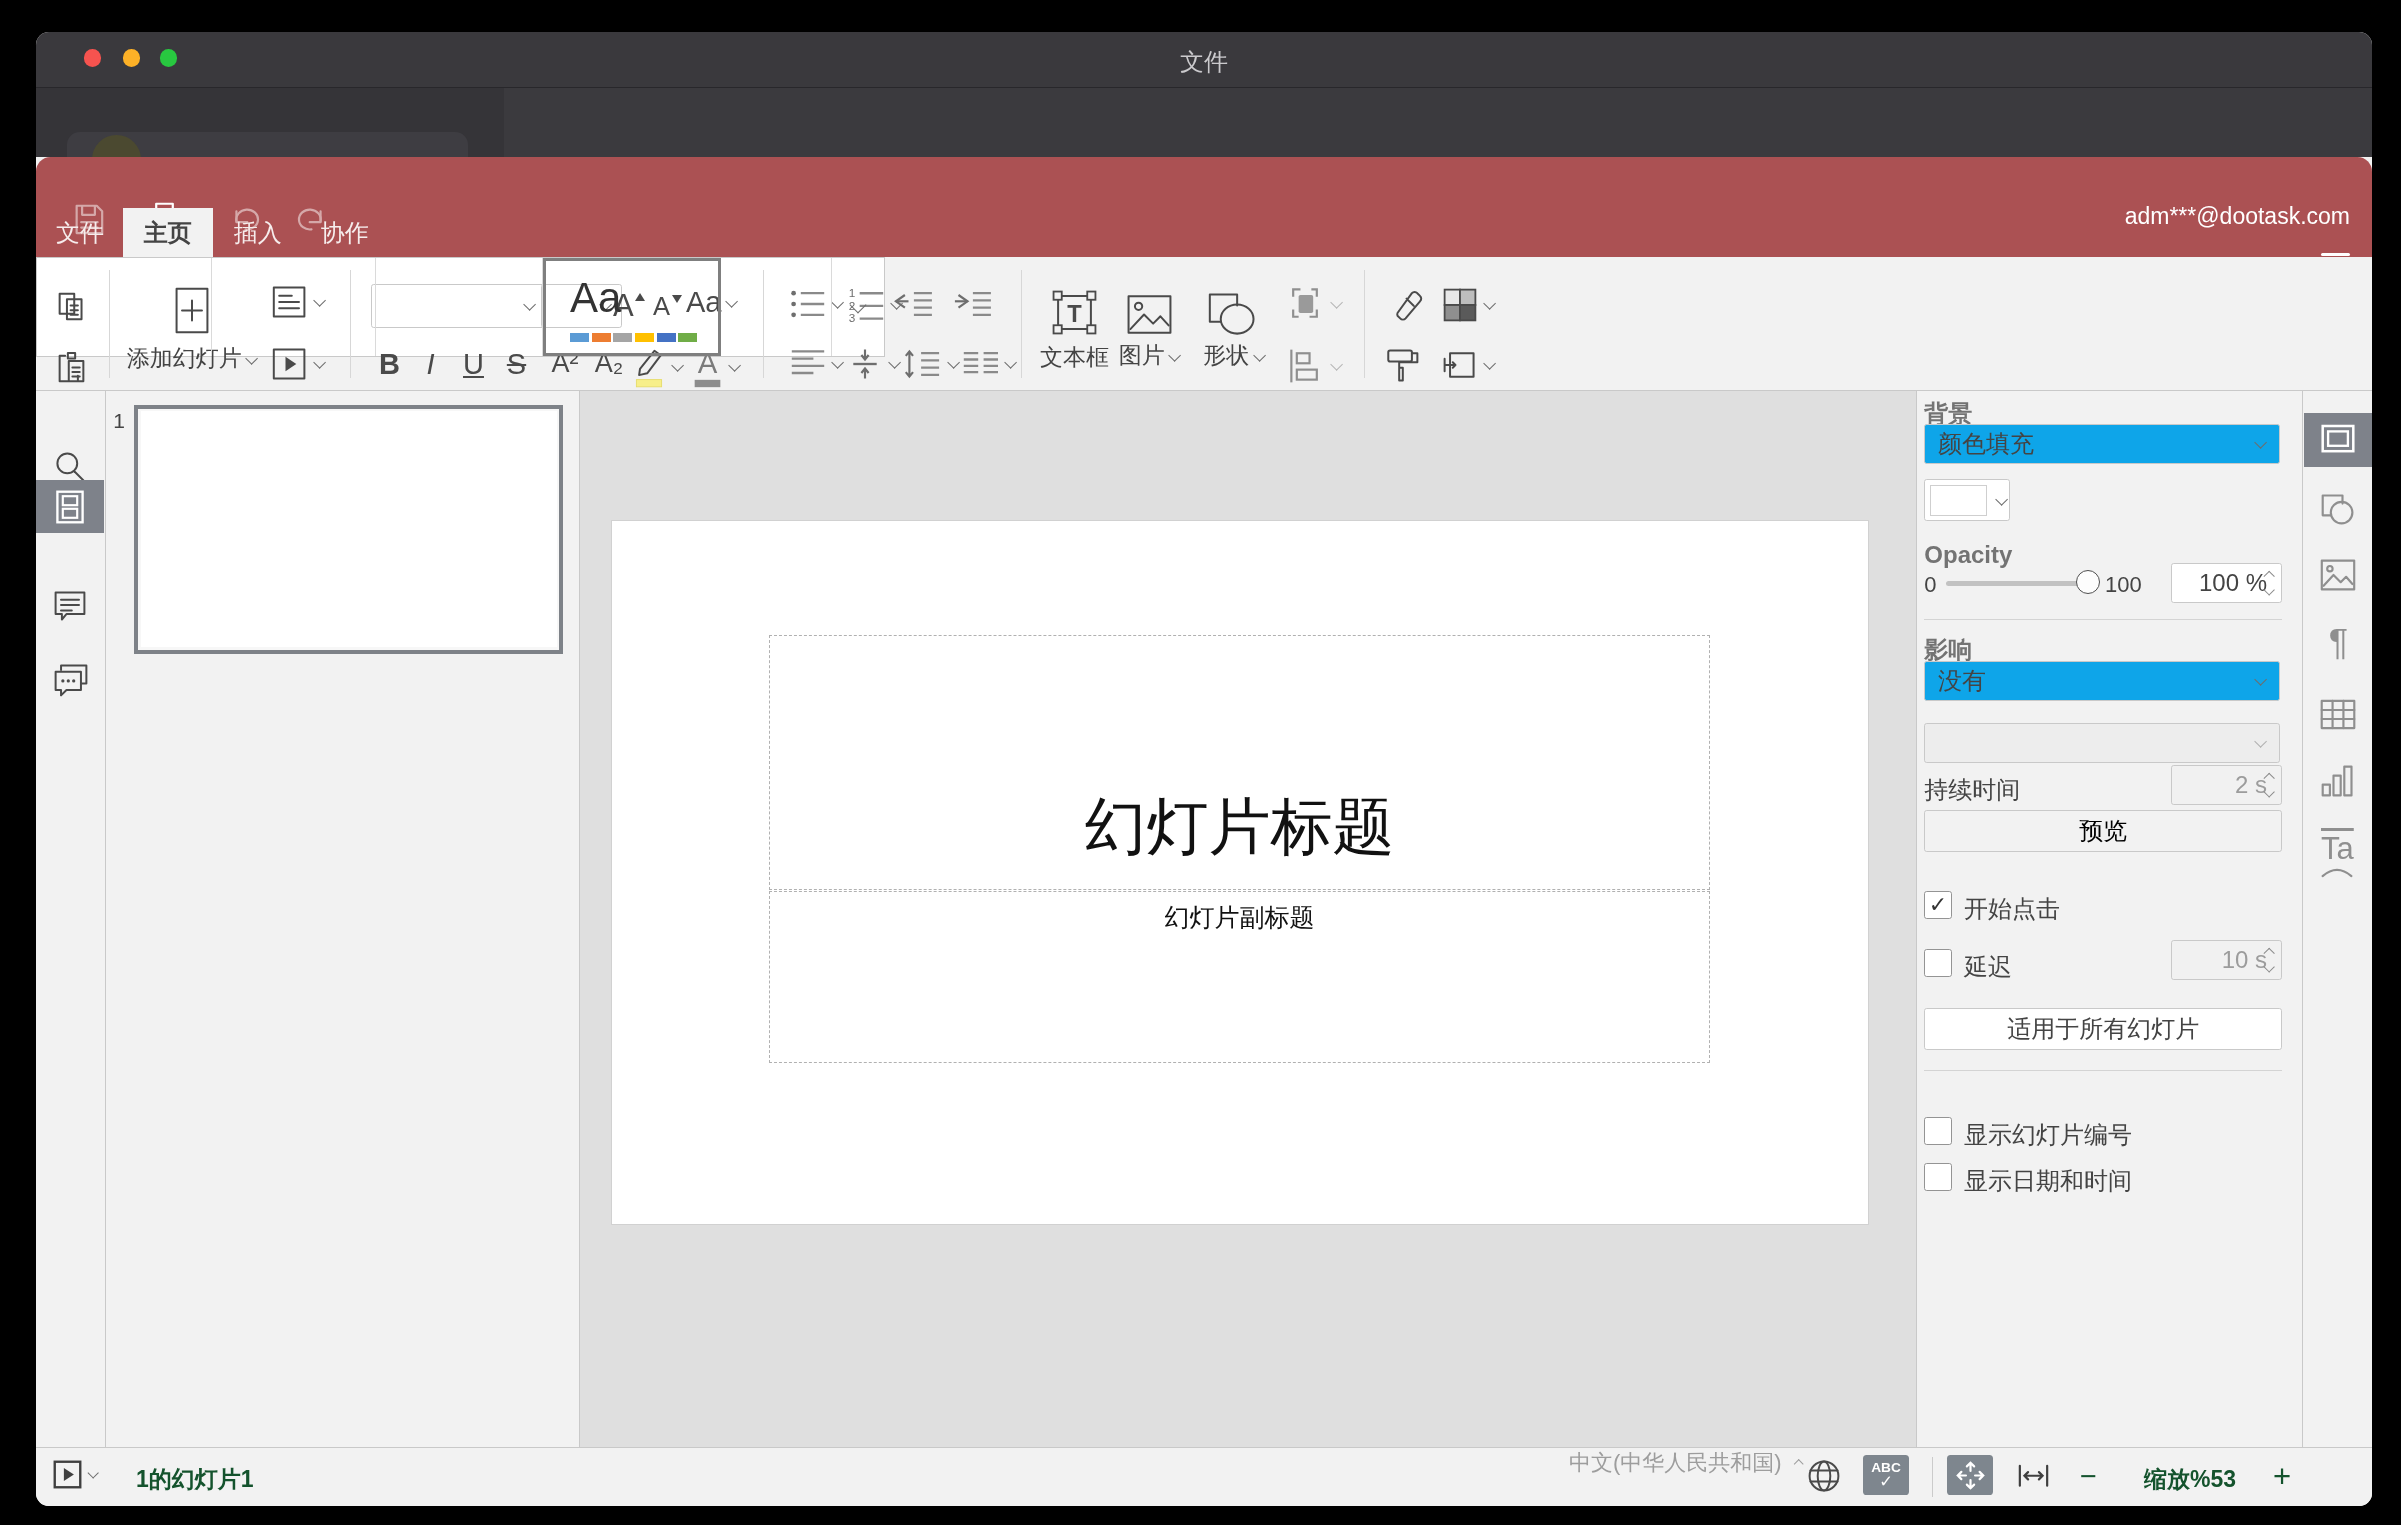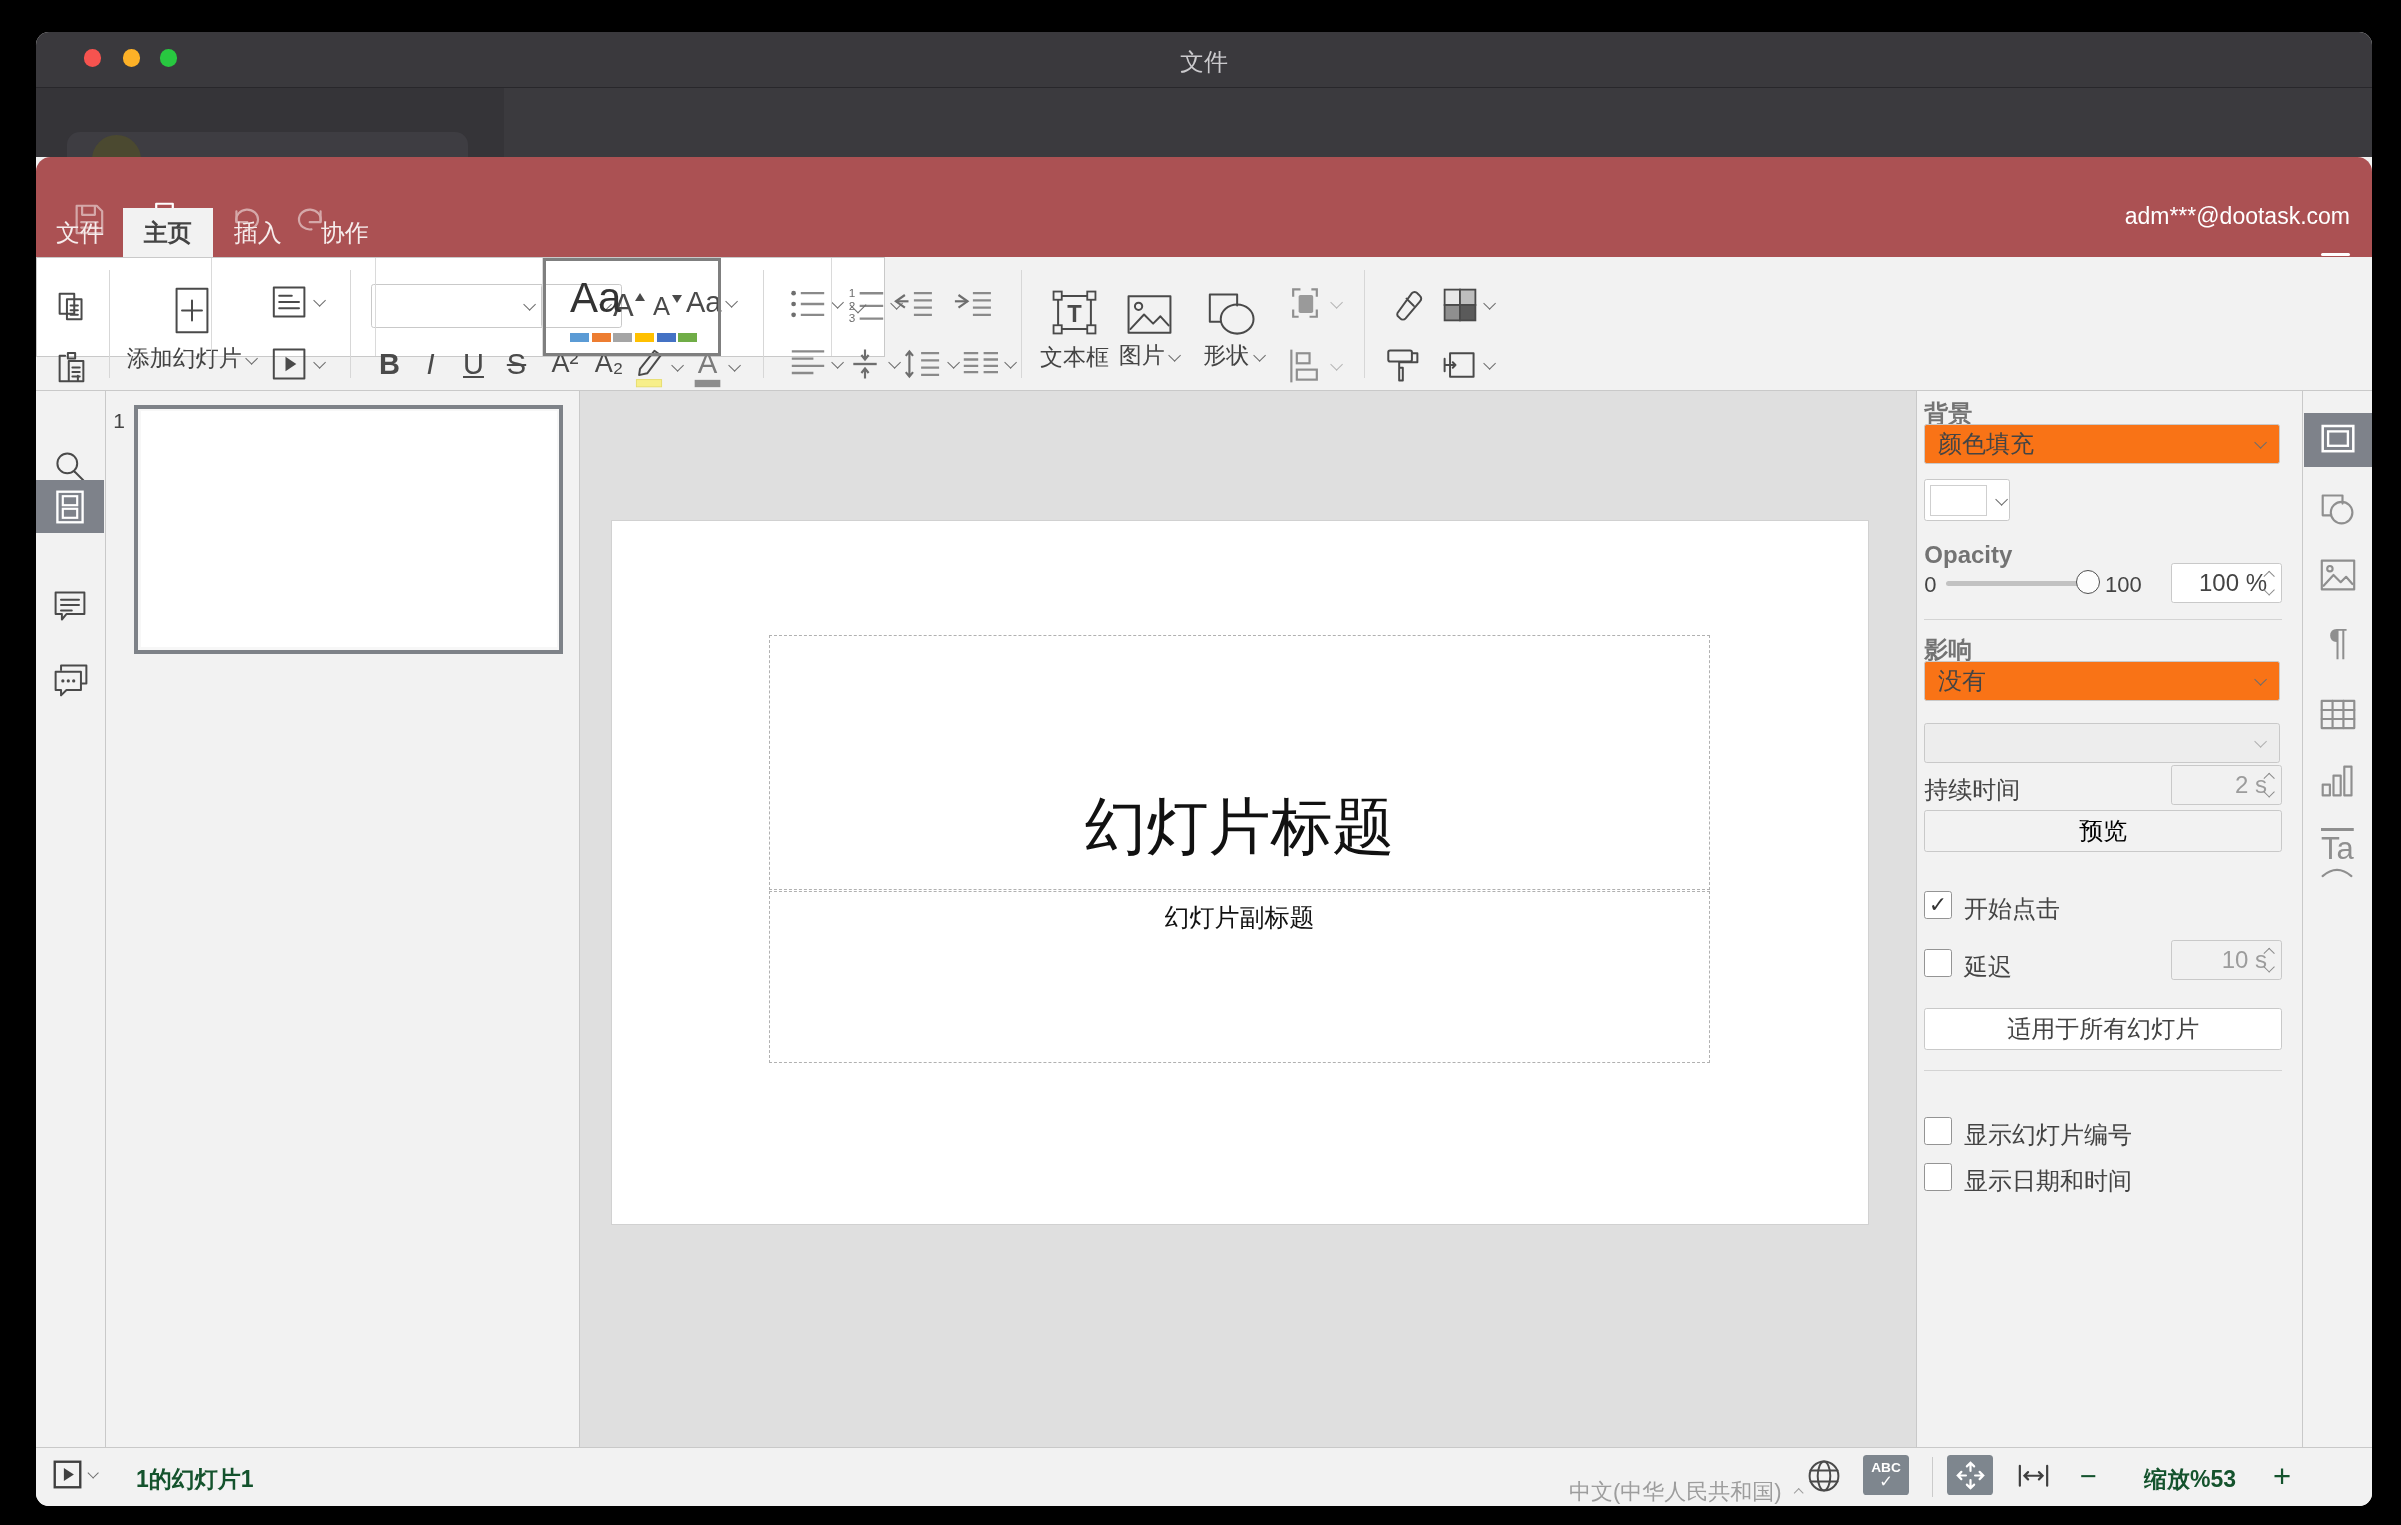--- a/index.html
+++ b/index.html
@@ -48,21 +48,21 @@
   #thumb{left:28px;top:13.7px;width:416px;height:236px;border:4.6px solid #7e8288;background:#f7f7f7;padding:2.7px;box-sizing:content-box;}
   #thumb .inner{width:100%;height:100%;background:#fff;}
   #canvas{left:544px;top:359px;width:1336px;height:1057px;background:#dfdfdf;}
   #slide{left:32px;top:130px;width:1256px;height:703px;background:#fff;box-shadow:0 0 0 0.9px rgba(0,0,0,.07);}
   .ph{border:1.8px dashed #b1b1b1;box-sizing:border-box;display:flex;justify-content:center;}
   #notes{left:0;bottom:0;width:1336px;height:77px;border-top:0.9px solid #c6c6c6;display:flex;align-items:center;}
   #notes .txt{margin-left:67px;font-size:27px;color:#1c1c1c;font-weight:500;}
   
   #rightpanel{left:1880px;top:359px;width:386px;height:1057px;background:#f2f2f2;border-left:0.9px solid #c9c9c9;color:#444;}
   .rp-label{font-size:24px;font-weight:700;color:#737373;}
-  .rp-select{position:absolute;left:7.3px;width:356px;height:40px;background:#f97316;border:0.9px solid #c9c9c9;border-radius:2.7px;display:flex;align-items:center;font-size:24px;color:#444;padding-left:12.8px;box-sizing:border-box;}
+  .rp-select{position:absolute;left:7.3px;width:356px;height:40px;background:#0ea5e9;border:0.9px solid #c9c9c9;border-radius:2.7px;display:flex;align-items:center;font-size:24px;color:#444;padding-left:12.8px;box-sizing:border-box;}
   .rp-select .chev{position:absolute;right:14.6px;}
   .rp-select.disabled{background:#ededed;}
   .hdiv{position:absolute;left:7.3px;width:358px;height:0.9px;background:#d4d4d4;}
   .spin{position:absolute;width:111px;height:40px;background:#fff;border:0.9px solid #c9c9c9;border-radius:2.7px;box-sizing:border-box;display:flex;align-items:center;justify-content:flex-end;font-size:24px;color:#444;padding-right:14px;}
   .spin.disabled{background:#f1f1f1;color:#9c9c9c;}
   .spin .arr{position:absolute;right:7.3px;display:flex;flex-direction:column;gap:6.4px;}
   .spin .arr .chev{margin:0;width:7.3px;height:7.3px;border-color:#8a8a8a;}
   .up{transform:rotate(-135deg);} .down{transform:rotate(45deg);}
   .cb{position:absolute;left:7.3px;width:25.5px;height:25.5px;background:#fff;border:0.9px solid #949494;border-radius:2.7px;display:flex;align-items:center;justify-content:center;font-size:22px;font-weight:700;color:#333;}
   .cblabel{position:absolute;left:47px;font-size:24px;color:#444;}
@@ -540,21 +540,21 @@
   <div id="statusbar" class="abs">
     <div class="abs tbtn" style="left:16.4px;top:11px">
       <svg width="31" height="31" viewBox="0 0 34 34">
         <rect x="3" y="3" width="28" height="28" fill="none" stroke="#3f3f3f" stroke-width="2.6"></rect>
         <path d="M13 10 L24 17 L13 24 z" fill="#3f3f3f"></path>
       </svg>
       <span class="chev" style="width:7.3px;height:7.3px"></span>
     </div>
     <div class="abs sb-txt" style="left:100px;top:15.5px">1的幻灯片1</div>
 
-    <div class="abs" style="left:1533px;top:29px">
+    <div class="abs" style="left:1533px;top:0">
       <span class="sb-gray">中文(中华人民共和国)</span>
       <span class="chev up" style="border-color:#9d9d9d;width:6.4px;height:6.4px;margin-left:9px"></span>
     </div>
     <div class="abs tbtn" style="left:1770px;top:10px">
       <svg width="36" height="36" viewBox="0 0 40 40">
         <circle class="ico" cx="20" cy="20" r="16" stroke-width="2.4" stroke="#3f3f3f"></circle>
         <ellipse class="ico" cx="20" cy="20" rx="7" ry="16" stroke-width="2.2" stroke="#3f3f3f"></ellipse>
         <path class="ico" d="M5 14 h30 M5 26 h30" stroke-width="2.2" stroke="#3f3f3f"></path>
       </svg>
     </div>

